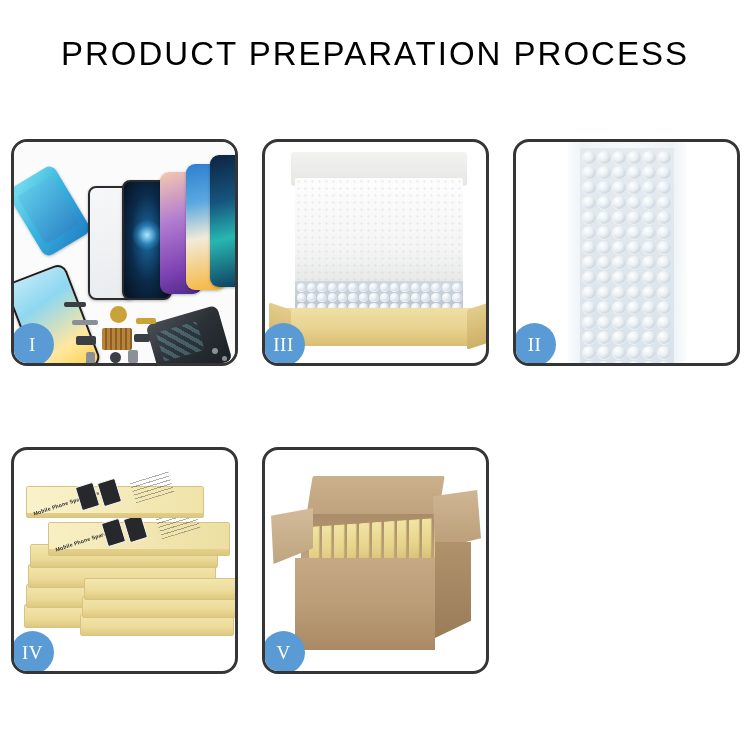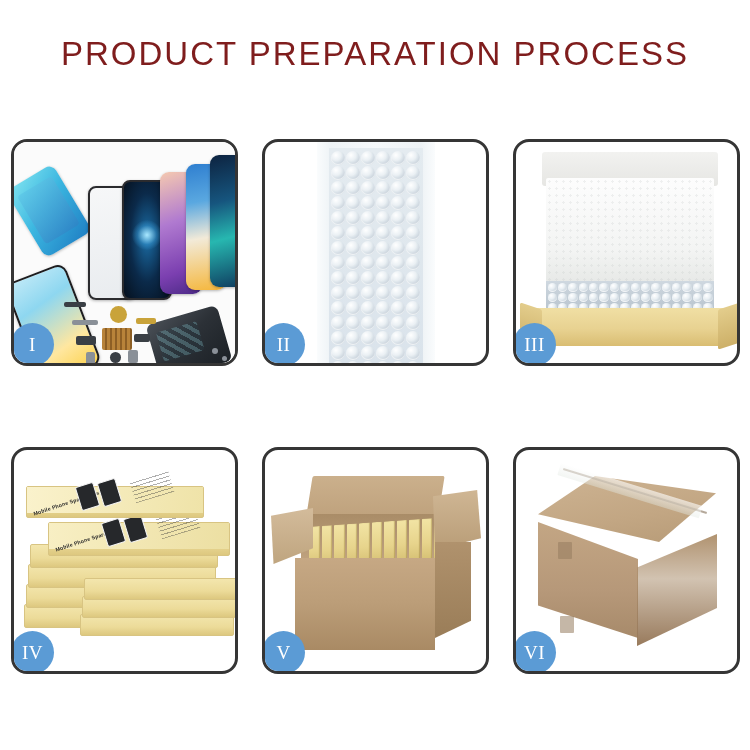--- a/index.html
+++ b/index.html
@@ -17,21 +17,21 @@
 
   
   #header {
     text-align: center;
     padding-top: 36px;
   }
   #page-title {
     font-size: 33px;
     font-weight: 500;
     letter-spacing: 2.0px;
-    color: #7f1d1d;
+    color: #000000;
     line-height: 1.1;
     white-space: nowrap;
     font-family: "Liberation Sans", sans-serif;
   }
   #page-subtitle {
     margin-top: 11px;
     font-size: 15.5px;
     font-weight: 400;
     color: #1a1a1a;
     letter-spacing: 0.1px;
@@ -362,119 +362,20 @@
       <div class="part part-grey" style="left:114px;top:208px;width:10px;height:13px;"></div>
       <div class="part" style="left:50px;top:160px;width:22px;height:5px;"></div>
       <div class="part part-grey" style="left:198px;top:206px;width:6px;height:6px;border-radius:50%;"></div>
       <div class="part part-grey" style="left:208px;top:214px;width:5px;height:5px;border-radius:50%;"></div>
     </div>
     <div class="badge">I</div>
   </div>
 
   <div class="panel">
     <div class="panel-art">
-      <div class="bw-bag"></div>
-      <div class="bw-sheet" id="bw-sheet">
-          <div class="bw-cell"></div>
-          <div class="bw-cell"></div>
-          <div class="bw-cell"></div>
-          <div class="bw-cell"></div>
-          <div class="bw-cell"></div>
-          <div class="bw-cell"></div>
-          <div class="bw-cell"></div>
-          <div class="bw-cell"></div>
-          <div class="bw-cell"></div>
-          <div class="bw-cell"></div>
-          <div class="bw-cell"></div>
-          <div class="bw-cell"></div>
-          <div class="bw-cell"></div>
-          <div class="bw-cell"></div>
-          <div class="bw-cell"></div>
-          <div class="bw-cell"></div>
-          <div class="bw-cell"></div>
-          <div class="bw-cell"></div>
-          <div class="bw-cell"></div>
-          <div class="bw-cell"></div>
-          <div class="bw-cell"></div>
-          <div class="bw-cell"></div>
-          <div class="bw-cell"></div>
-          <div class="bw-cell"></div>
-          <div class="bw-cell"></div>
-          <div class="bw-cell"></div>
-          <div class="bw-cell"></div>
-          <div class="bw-cell"></div>
-          <div class="bw-cell"></div>
-          <div class="bw-cell"></div>
-          <div class="bw-cell"></div>
-          <div class="bw-cell"></div>
-          <div class="bw-cell"></div>
-          <div class="bw-cell"></div>
-          <div class="bw-cell"></div>
-          <div class="bw-cell"></div>
-          <div class="bw-cell"></div>
-          <div class="bw-cell"></div>
-          <div class="bw-cell"></div>
-          <div class="bw-cell"></div>
-          <div class="bw-cell"></div>
-          <div class="bw-cell"></div>
-          <div class="bw-cell"></div>
-          <div class="bw-cell"></div>
-          <div class="bw-cell"></div>
-          <div class="bw-cell"></div>
-          <div class="bw-cell"></div>
-          <div class="bw-cell"></div>
-          <div class="bw-cell"></div>
-          <div class="bw-cell"></div>
-          <div class="bw-cell"></div>
-          <div class="bw-cell"></div>
-          <div class="bw-cell"></div>
-          <div class="bw-cell"></div>
-          <div class="bw-cell"></div>
-          <div class="bw-cell"></div>
-          <div class="bw-cell"></div>
-          <div class="bw-cell"></div>
-          <div class="bw-cell"></div>
-          <div class="bw-cell"></div>
-          <div class="bw-cell"></div>
-          <div class="bw-cell"></div>
-          <div class="bw-cell"></div>
-          <div class="bw-cell"></div>
-          <div class="bw-cell"></div>
-          <div class="bw-cell"></div>
-          <div class="bw-cell"></div>
-          <div class="bw-cell"></div>
-          <div class="bw-cell"></div>
-          <div class="bw-cell"></div>
-          <div class="bw-cell"></div>
-          <div class="bw-cell"></div>
-          <div class="bw-cell"></div>
-          <div class="bw-cell"></div>
-          <div class="bw-cell"></div>
-          <div class="bw-cell"></div>
-          <div class="bw-cell"></div>
-          <div class="bw-cell"></div>
-          <div class="bw-cell"></div>
-          <div class="bw-cell"></div>
-          <div class="bw-cell"></div>
-          <div class="bw-cell"></div>
-          <div class="bw-cell"></div>
-          <div class="bw-cell"></div>
-          <div class="bw-cell"></div>
-          <div class="bw-cell"></div>
-          <div class="bw-cell"></div>
-          <div class="bw-cell"></div>
-          <div class="bw-cell"></div>
-          <div class="bw-cell"></div>
-        </div>
-    </div>
-    <div class="badge">II</div>
-  </div>
-
-  <div class="panel">
-    <div class="panel-art">
       <div class="b3-lid"></div>
       <div class="b3-foam">
         <div class="b3-foam-tex"></div>
       </div>
       <div class="b3-bubbles" id="b3-bubbles">
           <div class="bw-cell"></div>
           <div class="bw-cell"></div>
           <div class="bw-cell"></div>
           <div class="bw-cell"></div>
           <div class="bw-cell"></div>
@@ -518,20 +419,119 @@
           <div class="bw-cell"></div>
           <div class="bw-cell"></div>
           <div class="bw-cell"></div>
           <div class="bw-cell"></div>
           <div class="bw-cell"></div>
           <div class="bw-cell"></div>
         </div>
       <div class="b3-body"></div>
     </div>
     <div class="badge">III</div>
+  </div>
+
+  <div class="panel">
+    <div class="panel-art">
+      <div class="bw-bag"></div>
+      <div class="bw-sheet" id="bw-sheet">
+          <div class="bw-cell"></div>
+          <div class="bw-cell"></div>
+          <div class="bw-cell"></div>
+          <div class="bw-cell"></div>
+          <div class="bw-cell"></div>
+          <div class="bw-cell"></div>
+          <div class="bw-cell"></div>
+          <div class="bw-cell"></div>
+          <div class="bw-cell"></div>
+          <div class="bw-cell"></div>
+          <div class="bw-cell"></div>
+          <div class="bw-cell"></div>
+          <div class="bw-cell"></div>
+          <div class="bw-cell"></div>
+          <div class="bw-cell"></div>
+          <div class="bw-cell"></div>
+          <div class="bw-cell"></div>
+          <div class="bw-cell"></div>
+          <div class="bw-cell"></div>
+          <div class="bw-cell"></div>
+          <div class="bw-cell"></div>
+          <div class="bw-cell"></div>
+          <div class="bw-cell"></div>
+          <div class="bw-cell"></div>
+          <div class="bw-cell"></div>
+          <div class="bw-cell"></div>
+          <div class="bw-cell"></div>
+          <div class="bw-cell"></div>
+          <div class="bw-cell"></div>
+          <div class="bw-cell"></div>
+          <div class="bw-cell"></div>
+          <div class="bw-cell"></div>
+          <div class="bw-cell"></div>
+          <div class="bw-cell"></div>
+          <div class="bw-cell"></div>
+          <div class="bw-cell"></div>
+          <div class="bw-cell"></div>
+          <div class="bw-cell"></div>
+          <div class="bw-cell"></div>
+          <div class="bw-cell"></div>
+          <div class="bw-cell"></div>
+          <div class="bw-cell"></div>
+          <div class="bw-cell"></div>
+          <div class="bw-cell"></div>
+          <div class="bw-cell"></div>
+          <div class="bw-cell"></div>
+          <div class="bw-cell"></div>
+          <div class="bw-cell"></div>
+          <div class="bw-cell"></div>
+          <div class="bw-cell"></div>
+          <div class="bw-cell"></div>
+          <div class="bw-cell"></div>
+          <div class="bw-cell"></div>
+          <div class="bw-cell"></div>
+          <div class="bw-cell"></div>
+          <div class="bw-cell"></div>
+          <div class="bw-cell"></div>
+          <div class="bw-cell"></div>
+          <div class="bw-cell"></div>
+          <div class="bw-cell"></div>
+          <div class="bw-cell"></div>
+          <div class="bw-cell"></div>
+          <div class="bw-cell"></div>
+          <div class="bw-cell"></div>
+          <div class="bw-cell"></div>
+          <div class="bw-cell"></div>
+          <div class="bw-cell"></div>
+          <div class="bw-cell"></div>
+          <div class="bw-cell"></div>
+          <div class="bw-cell"></div>
+          <div class="bw-cell"></div>
+          <div class="bw-cell"></div>
+          <div class="bw-cell"></div>
+          <div class="bw-cell"></div>
+          <div class="bw-cell"></div>
+          <div class="bw-cell"></div>
+          <div class="bw-cell"></div>
+          <div class="bw-cell"></div>
+          <div class="bw-cell"></div>
+          <div class="bw-cell"></div>
+          <div class="bw-cell"></div>
+          <div class="bw-cell"></div>
+          <div class="bw-cell"></div>
+          <div class="bw-cell"></div>
+          <div class="bw-cell"></div>
+          <div class="bw-cell"></div>
+          <div class="bw-cell"></div>
+          <div class="bw-cell"></div>
+          <div class="bw-cell"></div>
+          <div class="bw-cell"></div>
+        </div>
+    </div>
+    <div class="badge">II</div>
   </div>
 
   <div class="panel">
     <div class="panel-art">
       <div class="stack">
 
         <div class="sbox" style="left:4px;  top:140px; width:186px; height:22px;"></div>
         <div class="sbox" style="left:6px;  top:120px; width:186px; height:22px;"></div>
         <div class="sbox" style="left:8px;  top:100px; width:186px; height:22px;"></div>
         <div class="sbox" style="left:10px; top:80px;  width:186px; height:22px;"></div>
@@ -578,26 +578,14 @@
           <div class="c5-g"></div>
         </div>
       <div class="c5-flap-left"></div>
       <div class="c5-flap-right"></div>
       <div class="c5-front"></div>
       <div class="c5-side"></div>
     </div>
     <div class="badge">V</div>
   </div>
 
-  <div class="panel">
-    <div class="panel-art">
-      <div class="c6-top"></div>
-      <div class="c6-left"></div>
-      <div class="c6-right"></div>
-      <div class="c6-seam"></div>
-      <div class="c6-tape"></div>
-      <div class="c6-patch" style="left:42px; top:92px;"></div>
-      <div class="c6-patch" style="left:44px; top:166px;"></div>
-    </div>
-    <div class="badge">VI</div>
-  </div>
 
 </div>
 
 </body></html>

